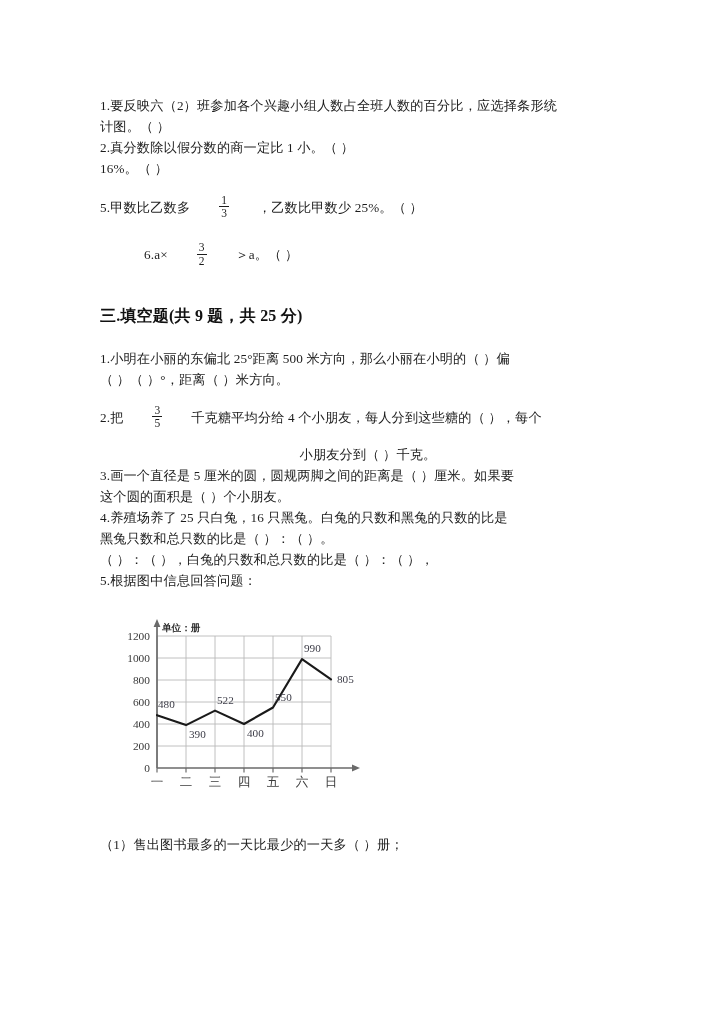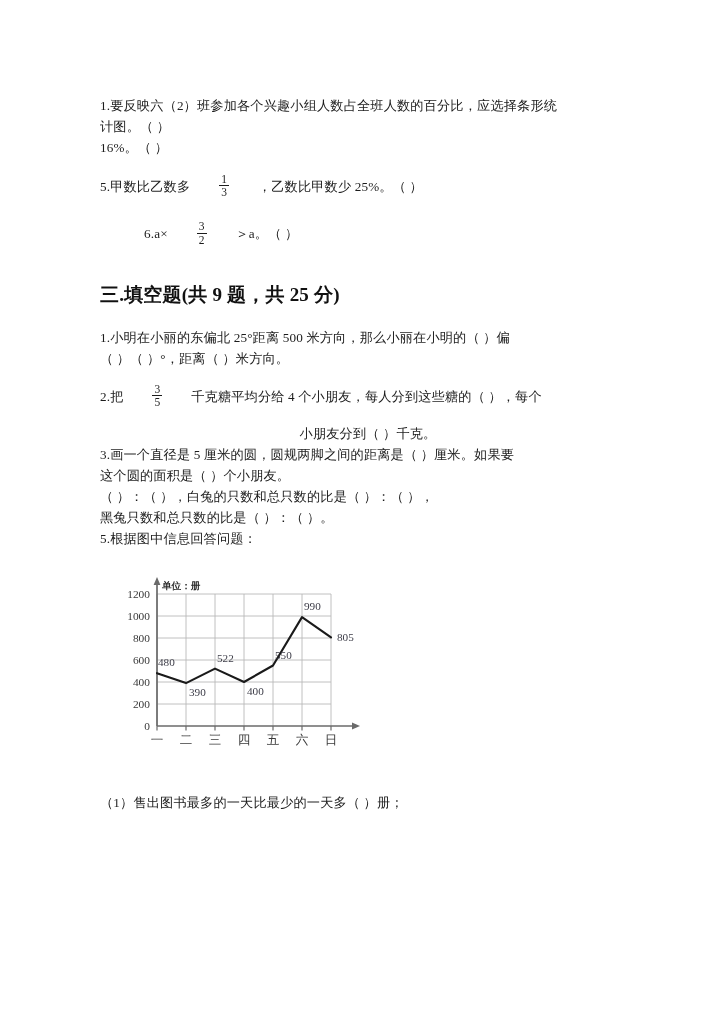--- a/index.html
+++ b/index.html
@@ -36,21 +36,21 @@
     color: #1c1c1c;
     letter-spacing: 0.15px;
     text-align: left;
   }
   .q-block {
     margin: 0 0 0 0;
   }
   .sp-sm { display: inline-block; width: 16px; }
 
   .section-head {
-    font-size: 19px;
+    font-size: 16px;
     font-weight: bold;
     line-height: 20px;
     margin: 0;
     color: #111;
     letter-spacing: 0.2px;
   }
 
   
   .frac {
     display: inline-block;
@@ -109,20 +109,23 @@
 
 <div class="page">
   <div class="content">
 
     <div>
       <div class="q-block">
         <div class="q-line">1.要反映六（2）班参加各个兴趣小组人数占全班人数的百分比，应选择条形统</div>
         <div class="q-line">计图。（        ）</div>
       </div>
       <div class="q-block">
+        <div class="q-line">2.真分数除以假分数的商一定比 1 小。（        ）</div>
+      </div>
+      <div class="q-block">
         <div class="q-line">16%。（        ）</div>
       </div>
     </div>
 
     <div class="q-line" style="margin-top:16px;">
       <span>5.甲数比乙数多</span>
       <span class="sp-sm"></span>
       <span class="frac">
         <span class="num">1</span>
         <span class="den">3</span>
@@ -161,22 +164,23 @@
         <span>千克糖平均分给 4 个小朋友，每人分到这些糖的（        ），每个</span>
       </div>
       <div class="q-line" style="margin-top:14px;text-align:center;">小朋友分到（        ）千克。</div>
     </div>
 
     <div class="q-block" style="">
       <div class="q-line">3.画一个直径是 5 厘米的圆，圆规两脚之间的距离是（         ）厘米。如果要</div>
       <div class="q-line">这个圆的面积是（        ）个小朋友。</div>
     </div>
     <div class="q-block">
+      <div class="q-line">4.养殖场养了 25 只白兔，16 只黑兔。白兔的只数和黑兔的只数的比是</div>
+      <div class="q-line">黑兔只数和总只数的比是（       ）：（      ）。</div>
       <div class="q-line">（      ）：（       ），白兔的只数和总只数的比是（      ）：（       ），</div>
-      <div class="q-line">黑兔只数和总只数的比是（       ）：（      ）。</div>
     </div>
     <div class="q-block">
       <div class="q-line">5.根据图中信息回答问题：</div>
     </div>
 
     <div class="chart-wrap" style="margin-top:28px;">
       <svg class="chart-svg" id="chart" width="300" height="185" viewBox="0 0 300 185">
           <line x1="47" y1="127" x2="221" y2="127" stroke="#b9b9b9" stroke-width="0.9"></line>
           <line x1="47" y1="105" x2="221" y2="105" stroke="#b9b9b9" stroke-width="0.9"></line>
           <line x1="47" y1="83" x2="221" y2="83" stroke="#b9b9b9" stroke-width="0.9"></line>

